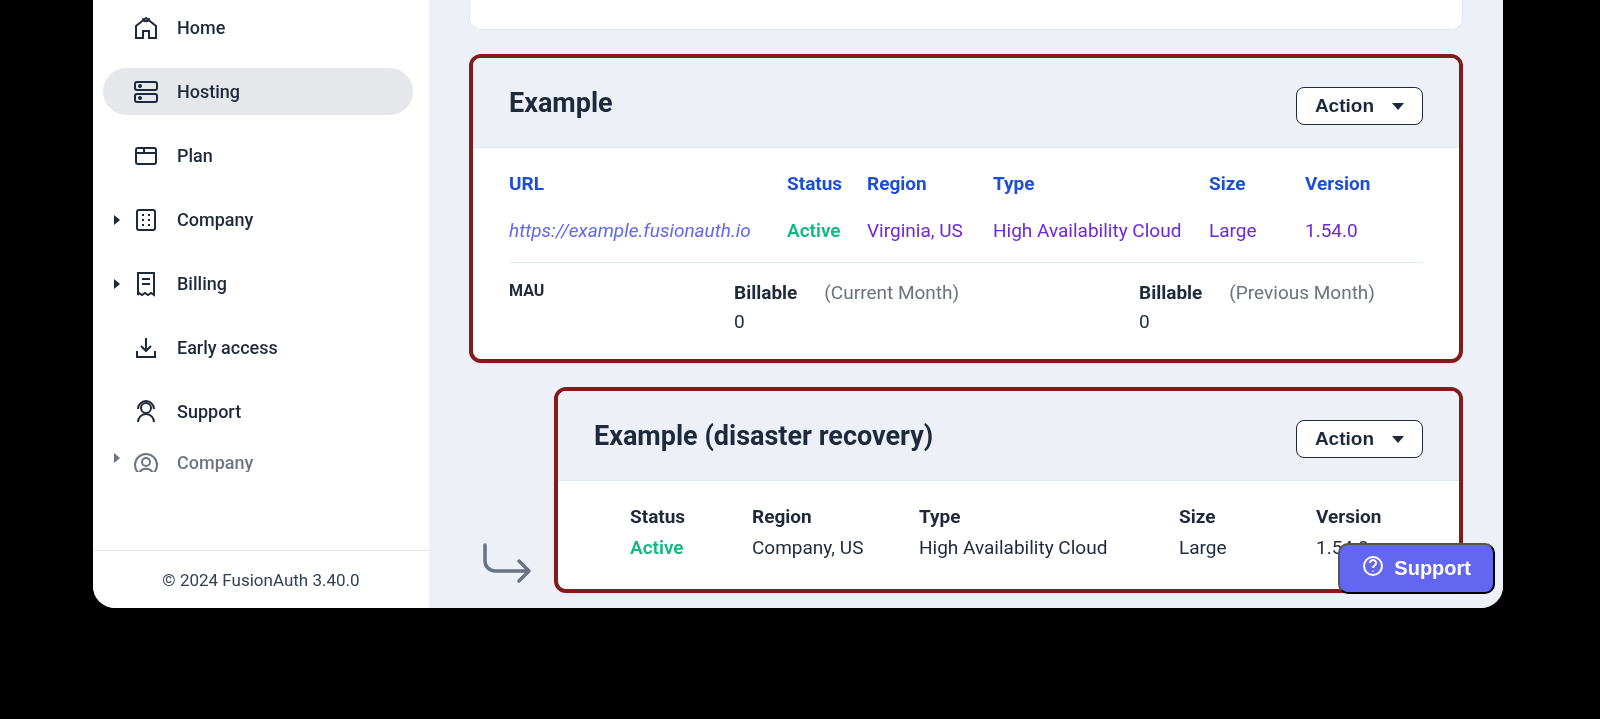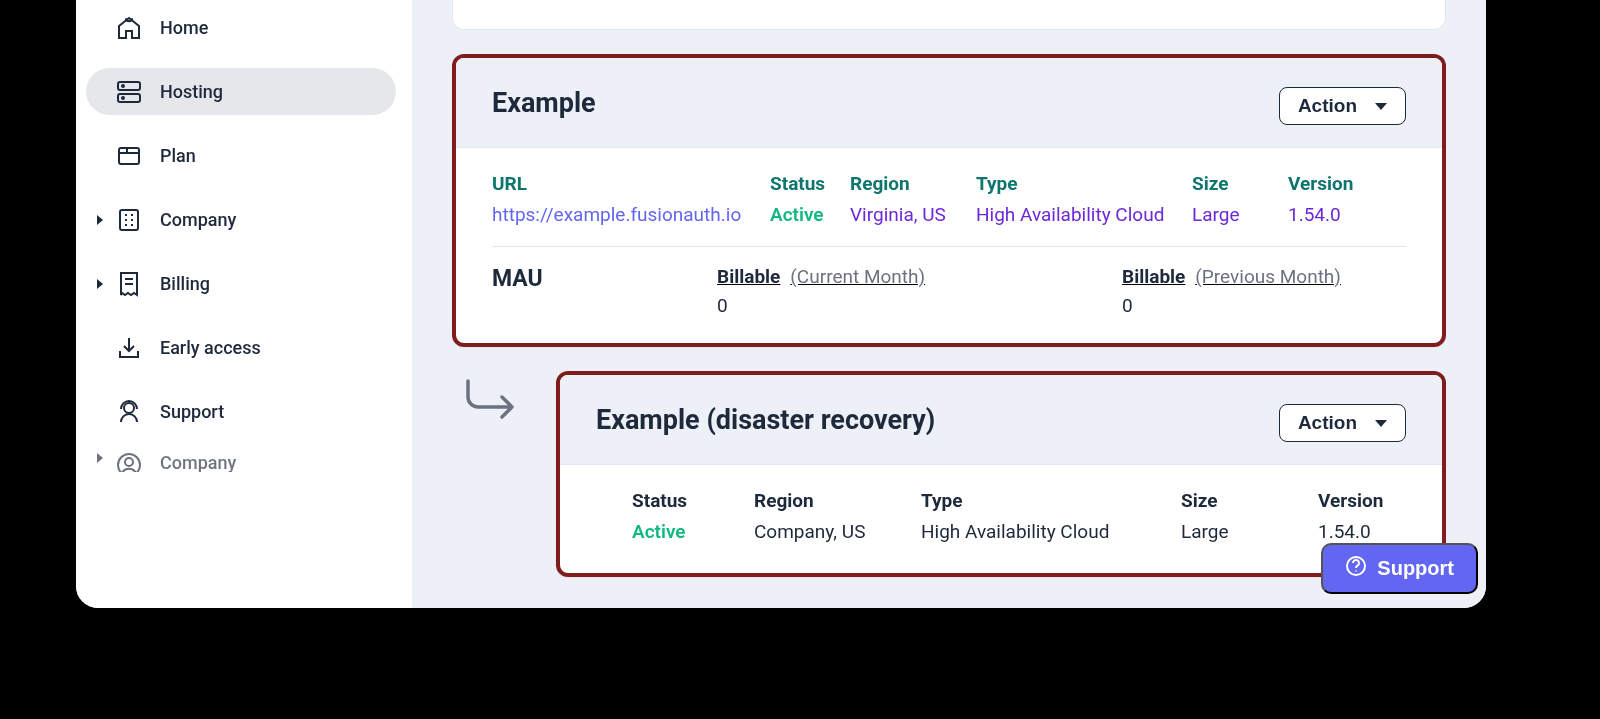--- a/index.html
+++ b/index.html
@@ -1,17 +1,17 @@
 <!DOCTYPE html>
 <html><head>
 <meta charset="utf-8">
 <style>
   * { box-sizing: border-box; margin: 0; padding: 0; }
   html, body { width: 1600px; height: 719px; overflow: hidden; background: #000; font-family: -apple-system, BlinkMacSystemFont, "Segoe UI", Roboto, Helvetica, Arial, sans-serif; }
-  .viewport { position: absolute; left: 76px; top: 0; width: 1410px; height: 608px; background: #fff; border-radius: 0 0 22px 22px; box-shadow: 0 18px 38px rgba(0,0,0,.35); overflow: hidden; }
+  .viewport { position: absolute; left: 93px; top: 0; width: 1410px; height: 608px; background: #fff; border-radius: 0 0 22px 22px; box-shadow: 0 18px 38px rgba(0,0,0,.35); overflow: hidden; }
 
   
   .sidebar { position: absolute; left: 0; top: 0; width: 336px; height: 608px; background: #fff; display: flex; flex-direction: column; }
   .nav-scroll { flex: 1; overflow: hidden; padding-top: 4px; }
   .nav-list { list-style: none; padding: 0 16px 0 10px; }
   .nav-item { display: flex; align-items: center; height: 47px; padding-left: 30px; color: #1e293b; font-size: 18px; font-weight: 500; border-radius: 24px; cursor: pointer; position: relative; margin-bottom: 17px; }
   .nav-item.active { background: #e5e7eb; }
   .nav-item .nav-icon { width: 26px; height: 26px; display:flex; align-items:center; justify-content:center; }
   .nav-item .nav-label { margin-left: 18px; }
   .nav-item .caret { position: absolute; left: 8px; width: 12px; height: 12px; display:flex; align-items:center; justify-content:center; color:#1e293b; }
@@ -27,38 +27,38 @@
 
   .card { background:#fff; border:4px solid #7f1d1d; border-radius:12px; box-shadow:0 1px 2px rgba(15,23,42,.05); margin-bottom:24px; overflow:hidden; }
   .card-header { background:#edf1f7; border-bottom:1px solid #e2e8f0; padding:22px 36px; display:flex; justify-content:space-between; align-items:center; }
   .card-title { font-size:27px; font-weight:700; color:#1e293b; }
   .action-btn { border:1.5px solid #1e293b; background:#fff; border-radius:8px; padding:7px 18px; font-size:19px; font-weight:600; color:#1e293b; display:inline-flex; align-items:center; gap:18px; cursor:pointer;margin-top:7px; }
   .action-btn .chev { width:0; height:0; border-left:6px solid transparent; border-right:6px solid transparent; border-top:7px solid #1e293b; }
 
   .card-body { padding:24px 36px 0 36px; }
 
   .row1 { display:grid; grid-template-columns: 278px 80px 126px 216px 96px 68px; gap:0; border-bottom:1px solid #e2e8f0; padding-bottom:20px; }
-  .row1 .col h4 { font-size:19px; font-weight:700; color:#0f766e; margin-bottom:8px; }
+  .row1 .col h4 { font-size:19px; font-weight:700; color:#1d4ed8; margin-bottom:24px; }
   .row1 .col .val { font-size:19px; color:#6d28d9; }
-  .row1 .col .val.link { color:#6366f1; cursor:pointer; }
+  .row1 .col .val.link { color:#6366f1; cursor:pointer;font-style:italic; }
   .row1 .col .val.active { color:#10b981; font-weight:600; }
 
   .row2 { display:flex; padding:18px 0 26px 0; gap:0; }
-  .row2 .mau { width:225px; font-size:23px; font-weight:700; color:#1e293b; }
+  .row2 .mau { width:225px; font-size:16px; font-weight:700; color:#1e293b; }
   .row2 .billable-block { display:flex; gap:14px; align-items:baseline; flex-direction:row; }
   .row2 .bb1 { width:405px; }
   .row2 .bb2 { flex:1; }
   .row2 .bb-label { font-weight:700; font-size:19px; color:#1e293b; }
   .row2 .bb-sub { font-size:19px; color:#6b7280; }
   .row2 .bb-inner { display:flex; flex-direction:column; gap:6px; }
-  .row2 .bb-topline { display:flex; gap:10px; align-items:flex-start;text-decoration:underline; }
+  .row2 .bb-topline { display:flex; gap:27px; align-items:flex-start; }
   .row2 .bb-value { font-size:19px; color:#1e293b; }
 
   
-  .nested-wrap { display:flex; align-items:flex-start; gap:22px; }
+  .nested-wrap { display:flex; align-items:flex-end; gap:3px; }
   .reply-arrow-wrap { width:82px; padding-left:10px; padding-top:8px; }
   .reply-arrow-wrap svg { stroke:#6b7280; fill:none; stroke-width:3.5; }
   .card.nested { flex:1; margin-bottom:0; }
   .nested-row { display:grid; grid-template-columns: 122px 167px 260px 137px 70px; padding:0 36px 30px 36px; }
   .nested-row .col h4 { font-size:19px; font-weight:700; color:#1e293b; margin-bottom:8px; }
   .nested-row .col .val { font-size:19px; color:#1e293b; }
   .nested-row .col .val.active { color:#10b981; font-weight:600; }
 
   
   .support-pill { position:absolute; right:8px; bottom:14px; background:#6366f1; color:#fff; font-size:20px; font-weight:600; padding:10px 22px; border-radius:10px; display:flex; align-items:center; gap:10px; cursor:pointer; }
@@ -204,20 +204,23 @@
               </svg>
             </span>
           <span class="nav-icon">
               <svg width="26" height="26" viewBox="0 0 26 26">
                 <use href="#ico-user-circle"></use>
               </svg>
             </span>
           <span class="nav-label">Company</span>
         </li>
       </ul>
+    </div>
+    <div class="sidebar-footer">
+      <span>© 2024 FusionAuth 3.40.0</span>
     </div>
   </aside>
 
   <main class="main">
     <div class="top-cut-card"></div>
 
     <section class="card">
       <header class="card-header">
         <h2 class="card-title">Example</h2>
         <button class="action-btn">

